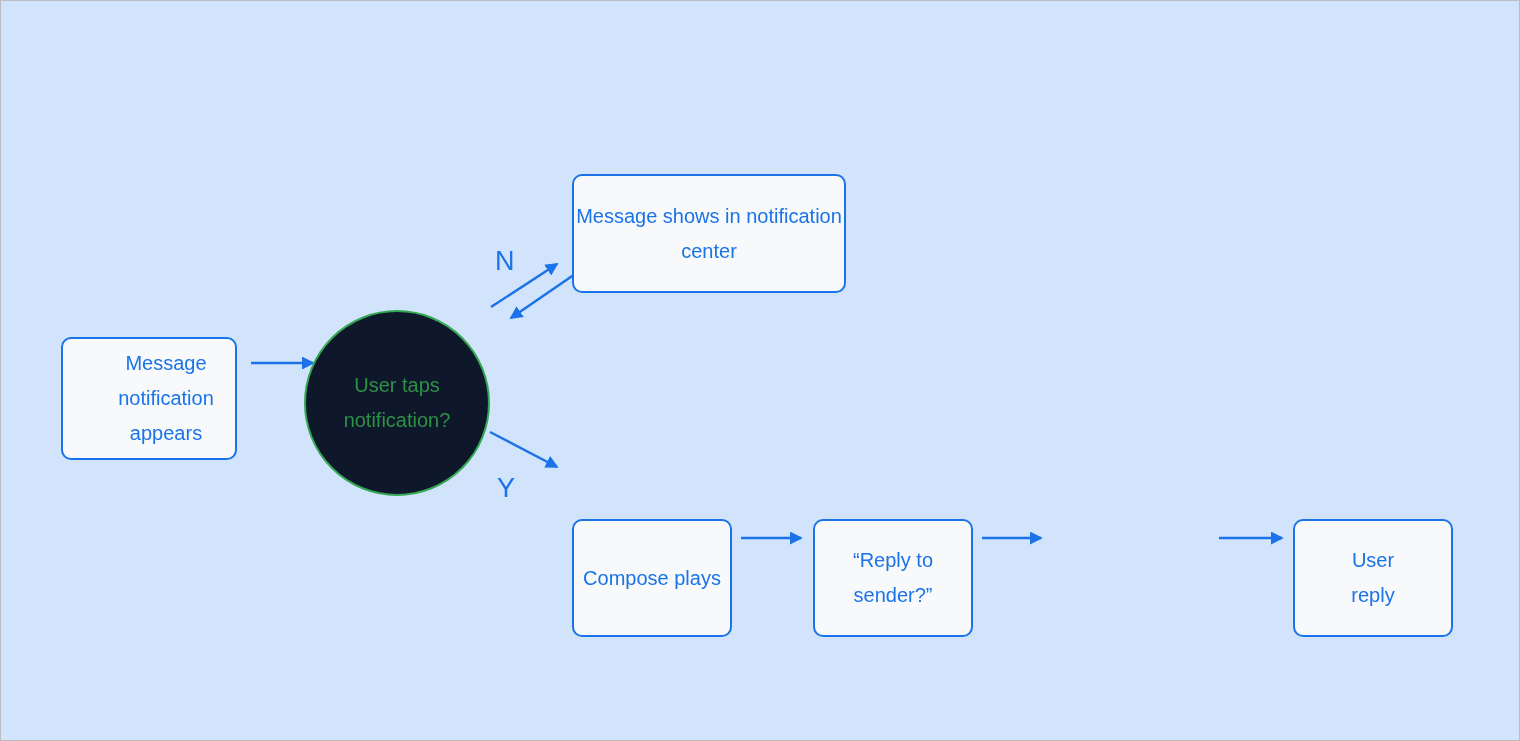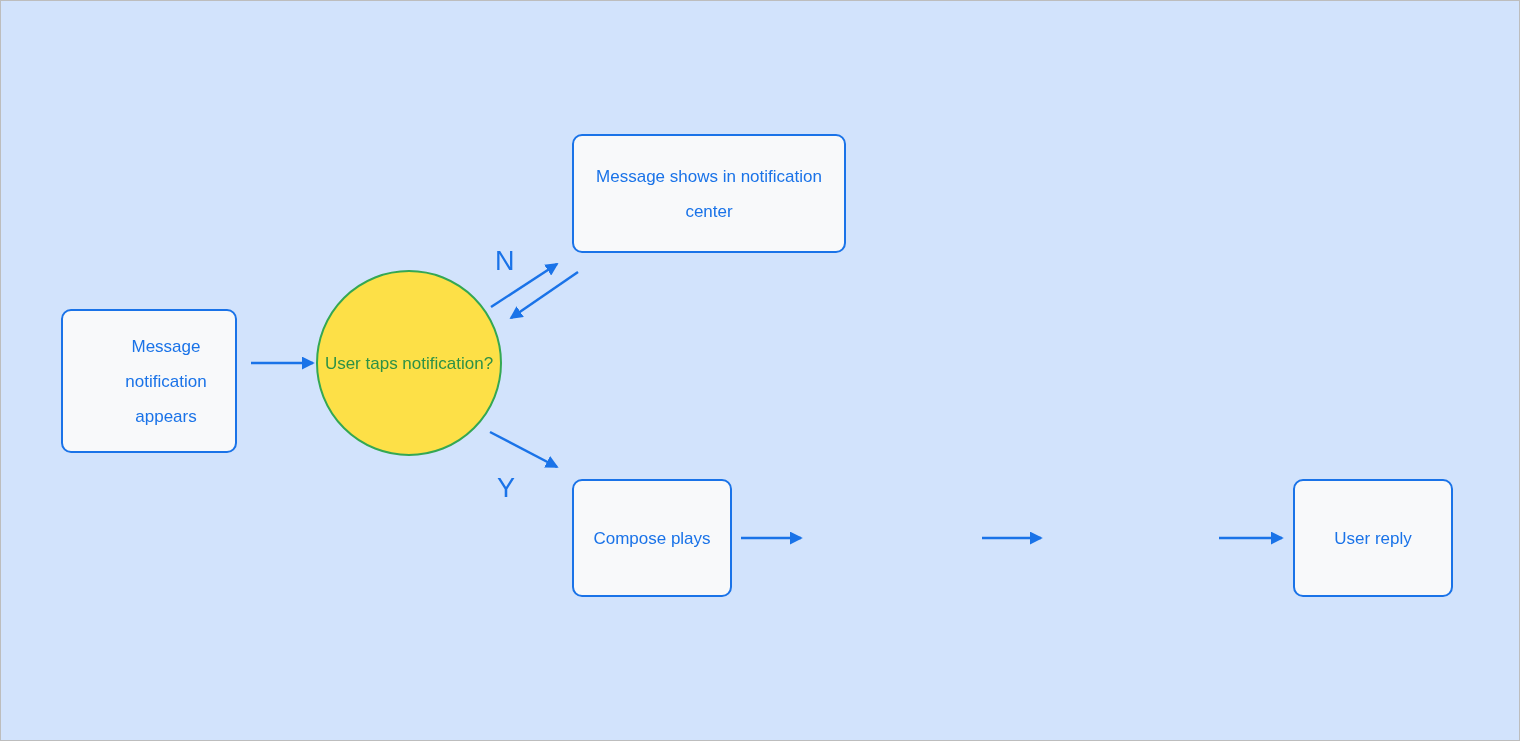--- a/index.html
+++ b/index.html
@@ -29,37 +29,38 @@
     position: absolute;
     box-sizing: border-box;
     display: flex;
     align-items: center;
     justify-content: center;
     text-align: center;
     background: #f8f9fa;
     border: 2.5px solid #1a73e8;
     border-radius: 10px;
     color: #1a73e8;
-    font-size: 17px;
+    font-size: 20px;
     line-height: 35px;
+    margin-top: 40px;
   }
   .node .label {
     display: block;
   }
-  .node--start    { left: 60px;   top: 308px; width: 176px; height: 144px; padding-left: 34px; }
+  .node--start    { left: 60px;   top: 296px; width: 176px; height: 123px; padding-left: 34px; }
   .node--no       { left: 571px;  top: 133px; width: 274px; height: 119px; }
   .node--plays    { left: 571px;  top: 478px; width: 160px; height: 118px; }
   .node--reply    { left: 812px;  top: 478px; width: 160px; height: 118px; }
   .node--compose  { left: 1049px; top: 478px; width: 160px; height: 118px; }
   .node--send     { left: 1292px; top: 478px; width: 160px; height: 118px; }
   .node--send .label { max-width: 80px; }
   .node--decision {
-    left: 315px; top: 269px; width: 186px; height: 186px;
+    left: 303px; top: 269px; width: 186px; height: 186px;
     border-radius: 50%;
-    background: #fde047;
+    background: #0f172a;
     border-color: #34a853;
     color: #2d9146;
   }
   .node--decision .label { max-width: 170px; }
   .edge-label {
     position: absolute;
     color: #1a73e8;
     font-size: 27px;
     line-height: 27px;
   }
@@ -95,20 +96,23 @@
   </div>
 
   <div class="node node--no">
     <span class="label">Message shows in notification center</span>
   </div>
 
   <div class="node node--plays">
     <span class="label">Compose plays</span>
   </div>
 
+  <div class="node node--reply">
+    <span class="label">“Reply to sender?”</span>
+  </div>
 
 
   <div class="node node--send">
     <span class="label">User reply</span>
   </div>
 
   <span class="edge-label edge-label--n">N</span>
   <span class="edge-label edge-label--y">Y</span>
 
 </div>

